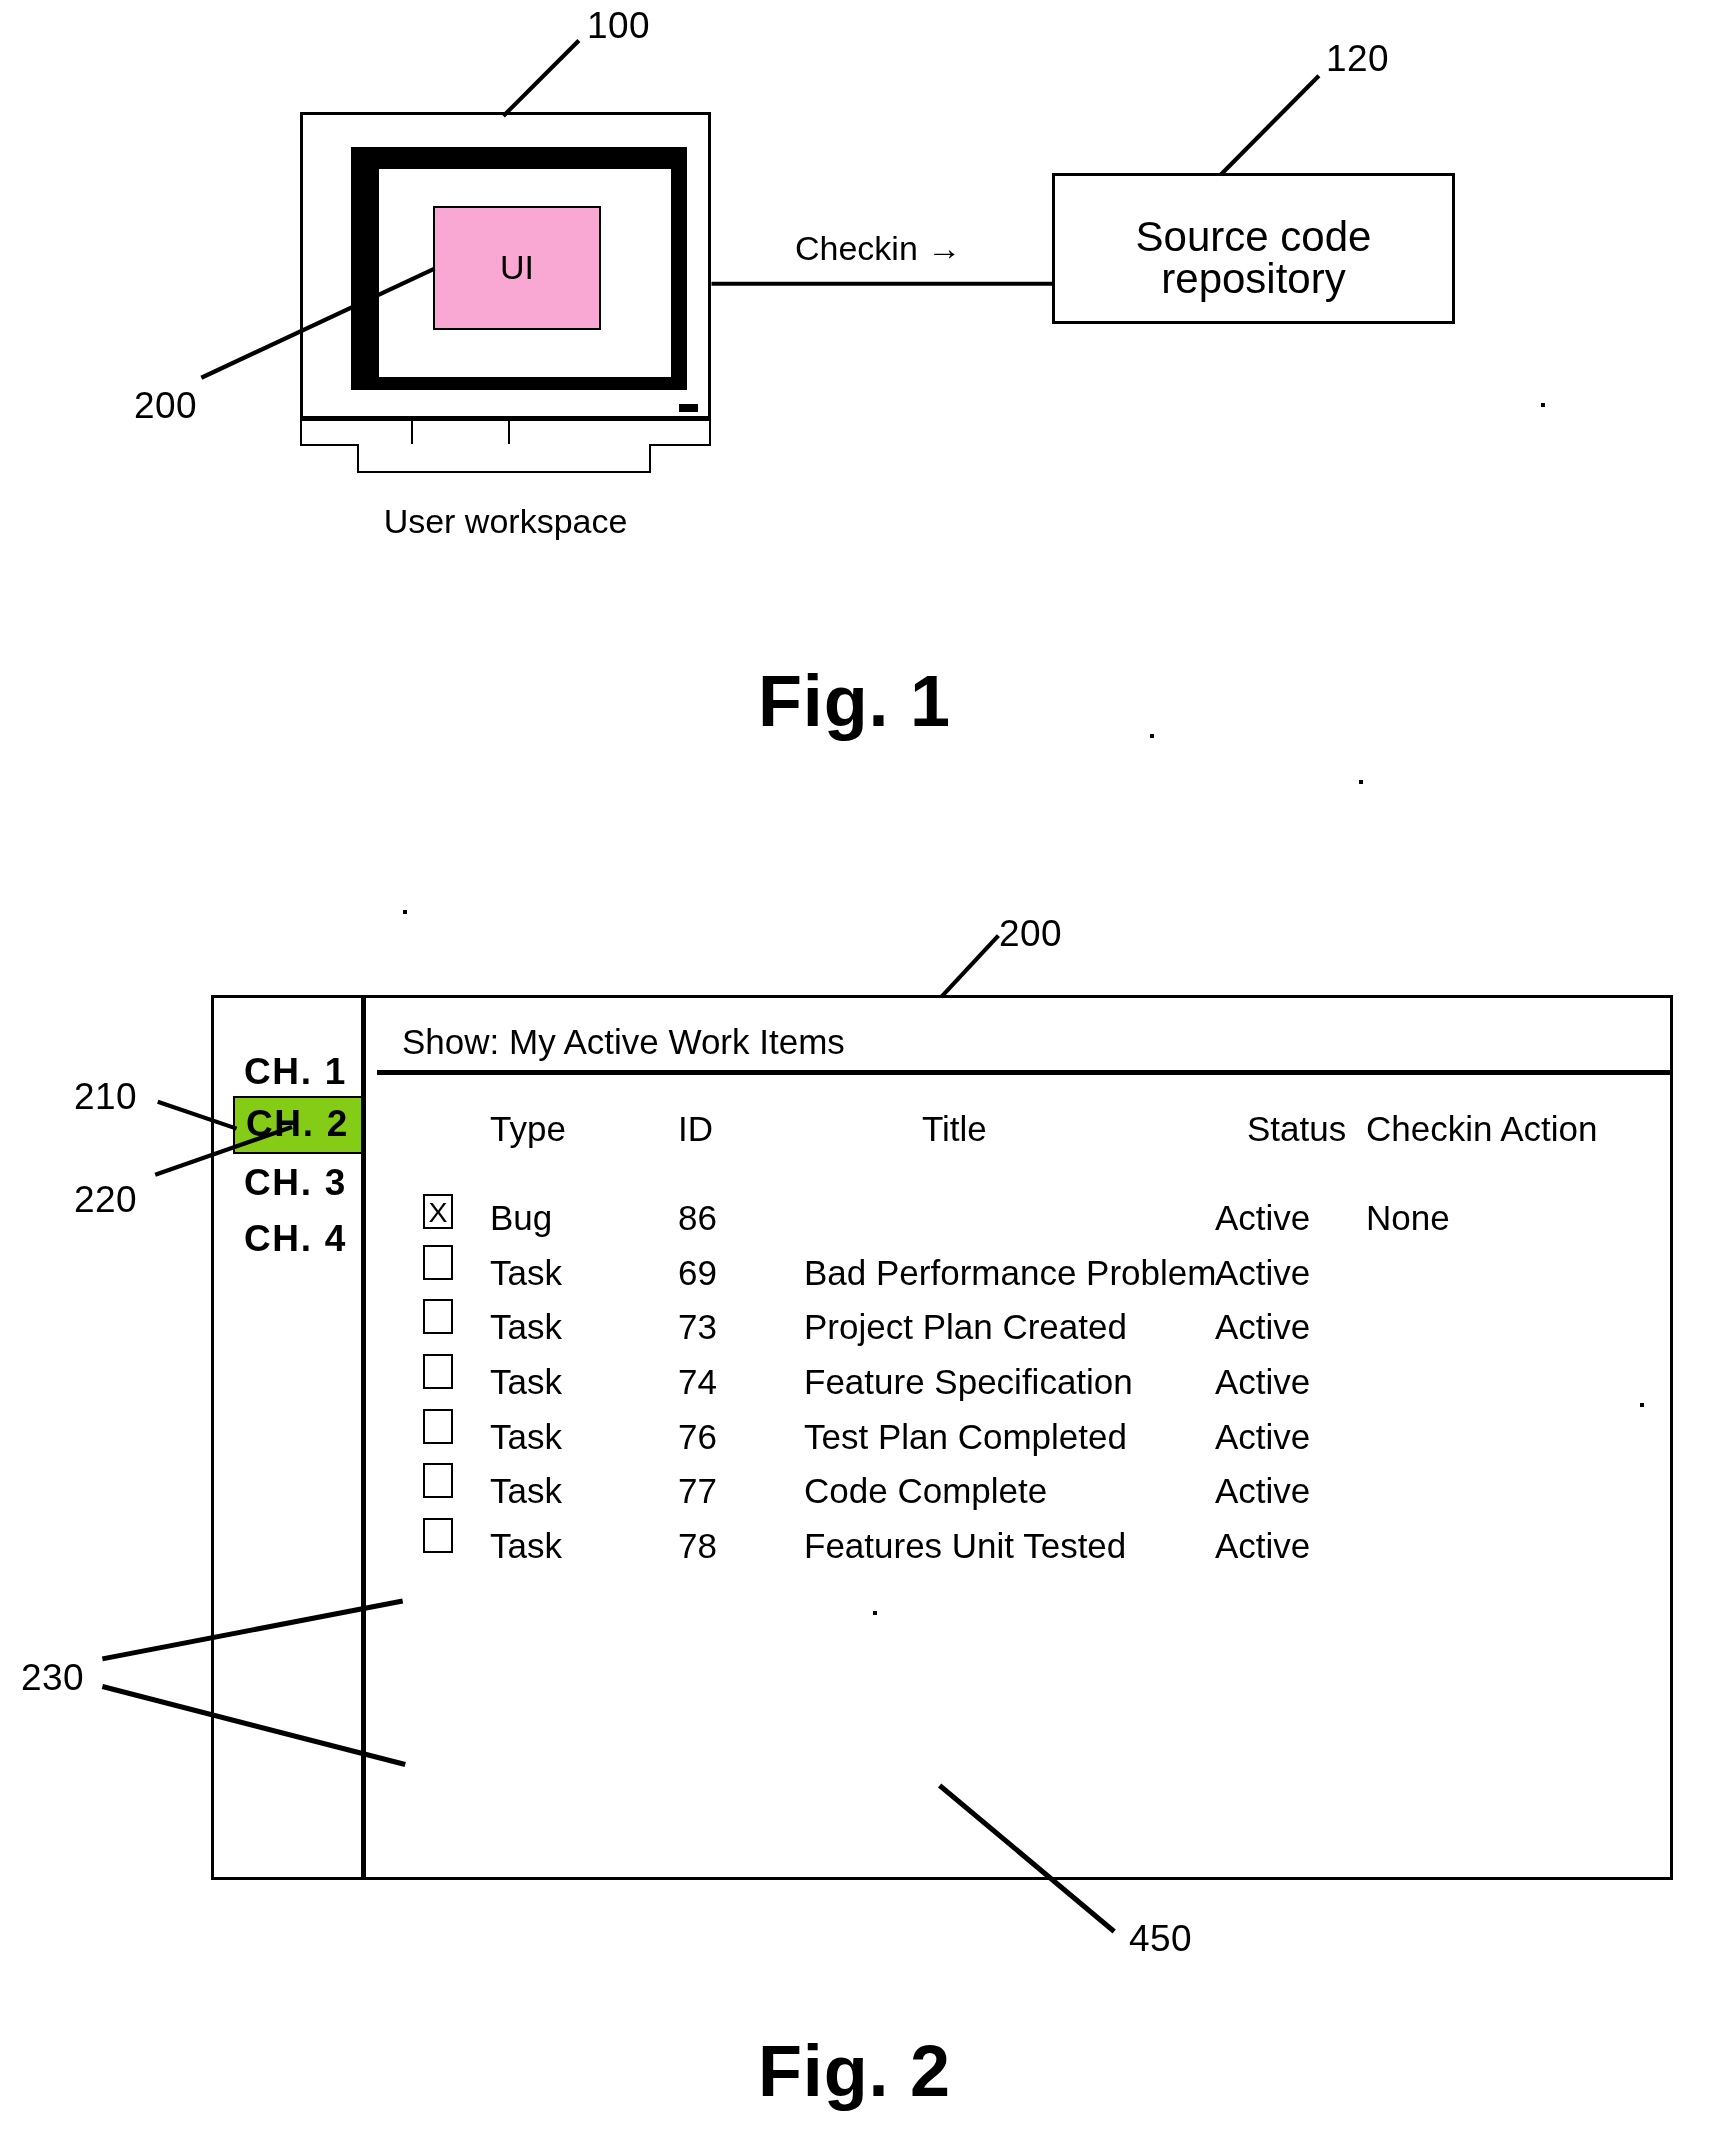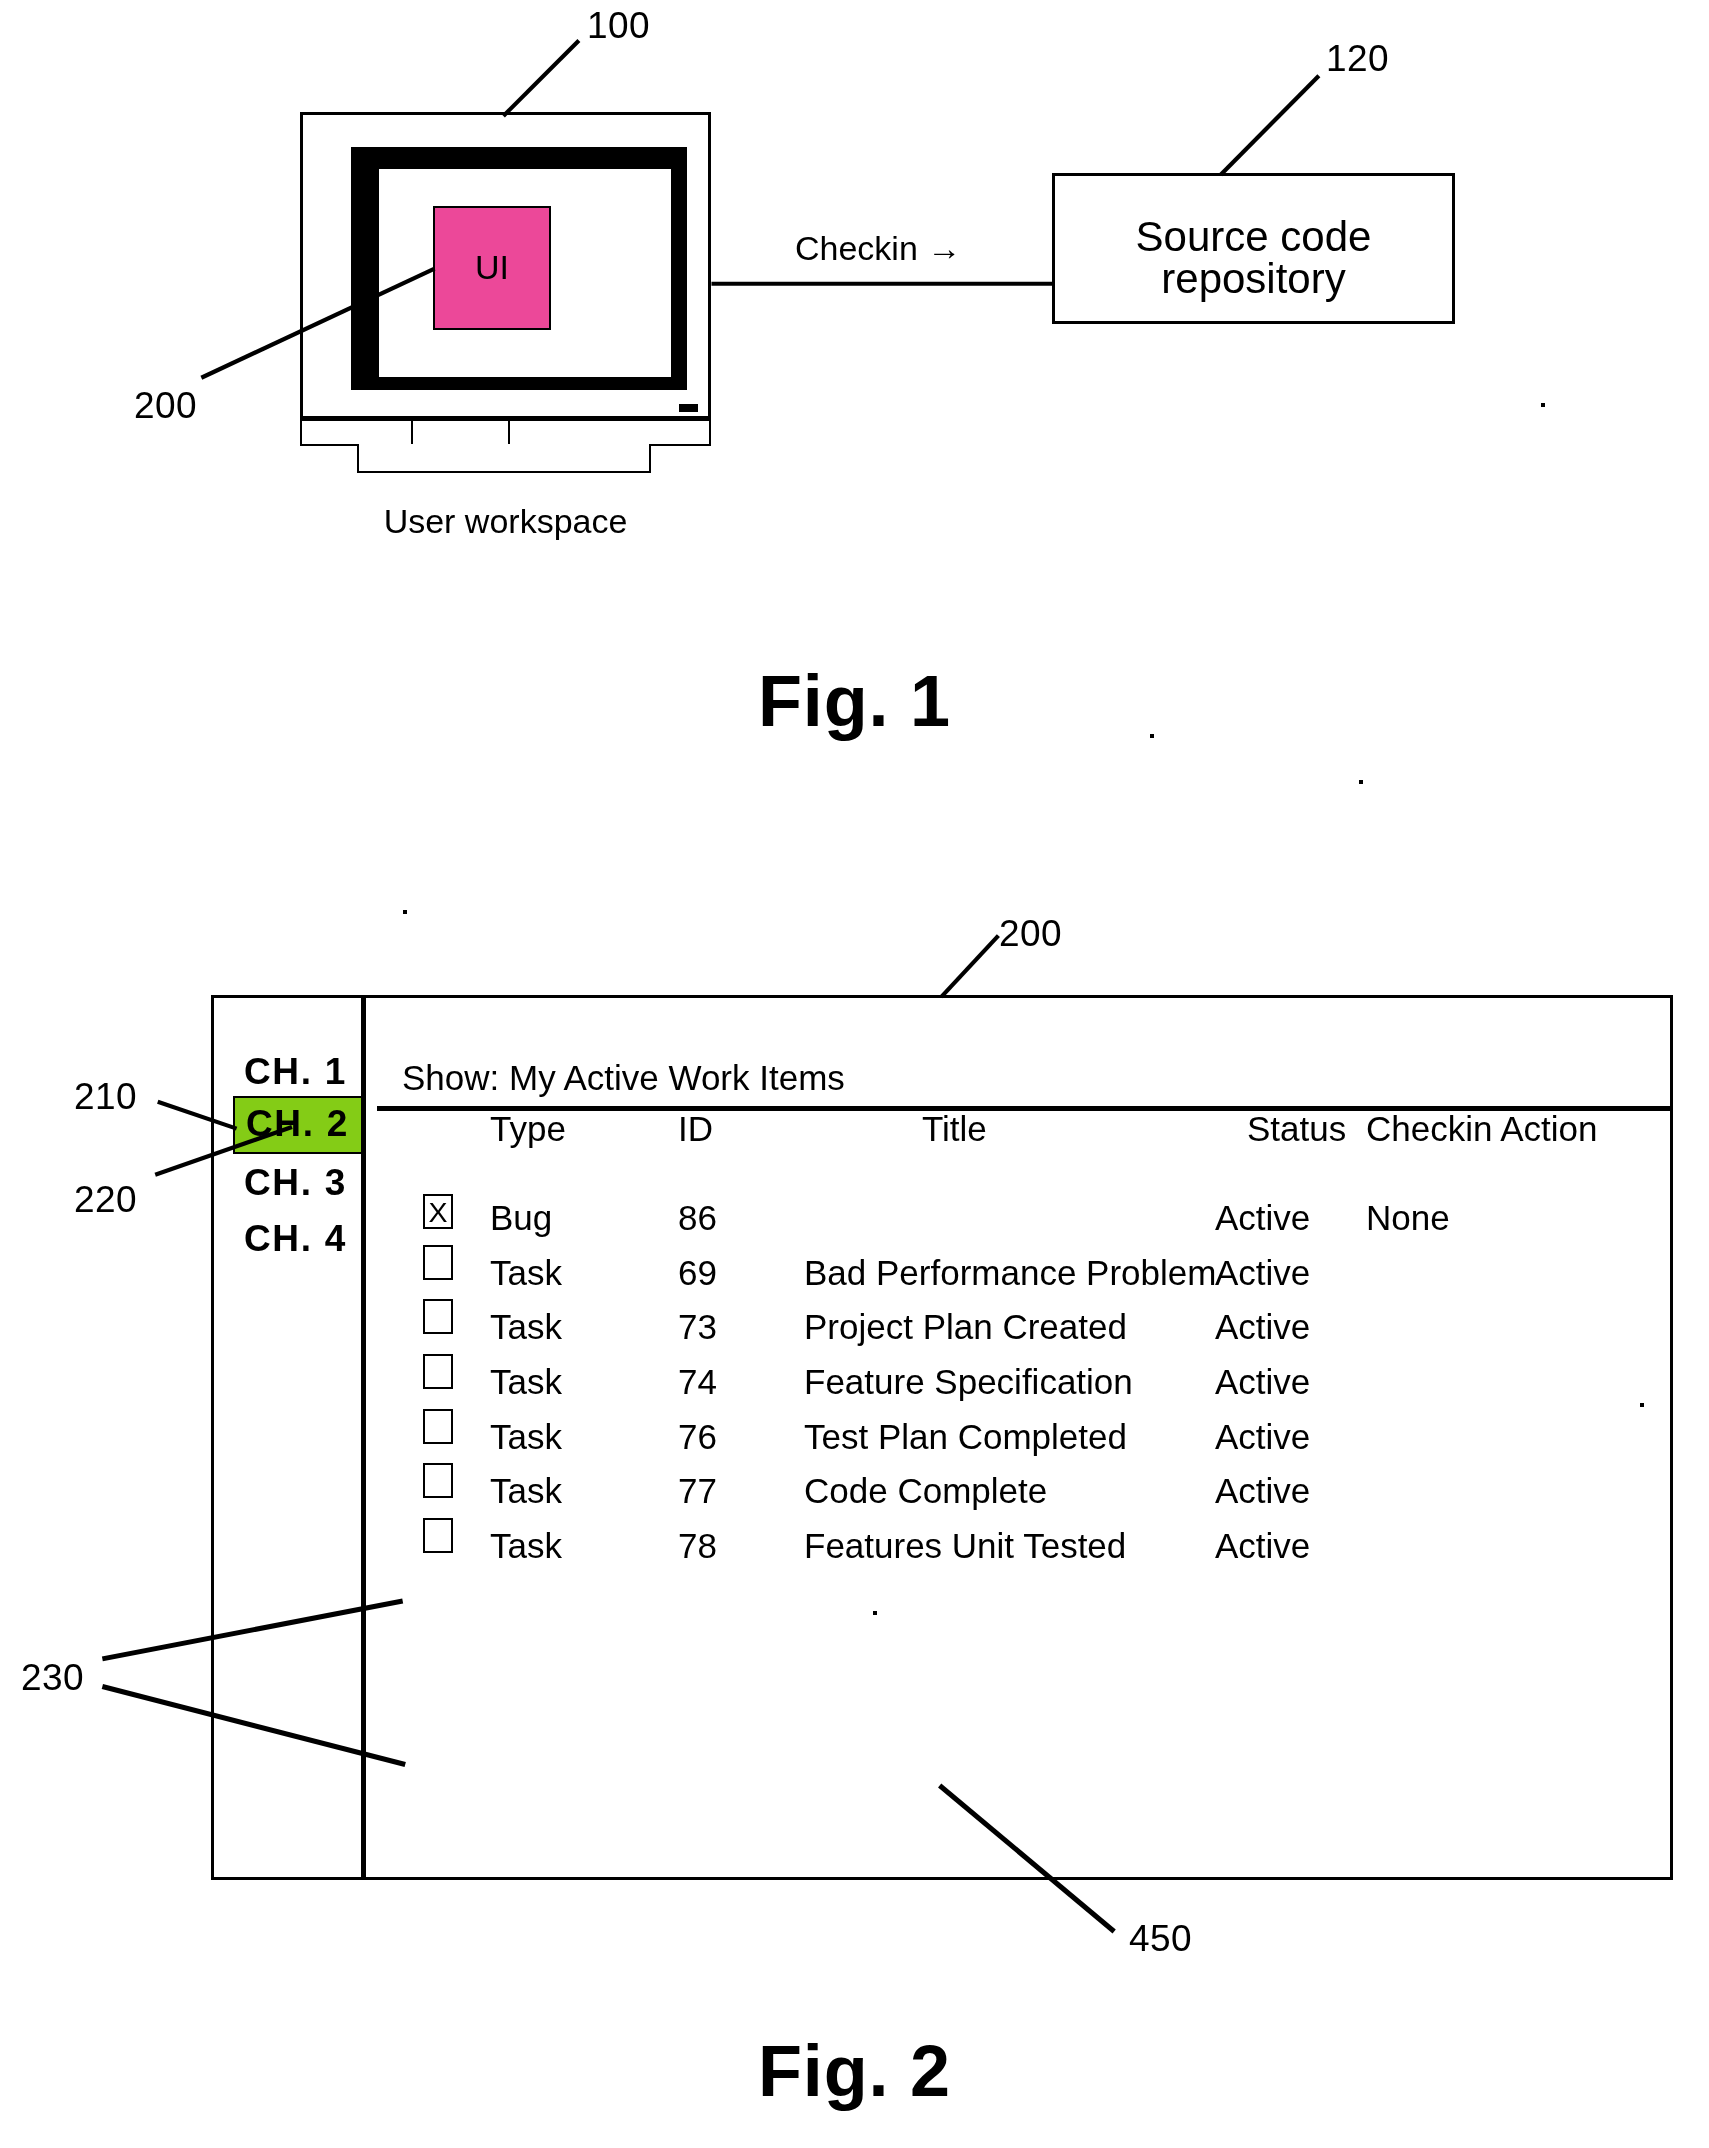--- a/index.html
+++ b/index.html
@@ -83,25 +83,25 @@
     left: 379px;
     top: 169px;
     width: 292px;
     height: 208px;
     background: #fff;
   }
   .ui-box {
     position: absolute;
     left: 433px;
     top: 206px;
-    width: 118px;
+    width: 168px;
     height: 124px;
     border: 2.5px solid #000;
     box-sizing: border-box;
-    background: #ec4899;
+    background: #f9a8d4;
   }
   .ui-box .ui-label {
     position: absolute;
     left: 0; right: 0;
     top: 42px;
     text-align: center;
   }
   .led {
     position: absolute;
     left: 679px;
@@ -224,21 +224,20 @@
     right: 0;
     bottom: 0;
   }
   .show-bar {
     position: absolute;
     left: 0; top: 0;
     width: 100%;
     height: 77px;
     box-sizing: border-box;
     border-bottom: 5px solid #000;
-    margin-top: 36px;
   }
   .show-bar .show-text {
     position: absolute;
     left: 25px;
     top: 23.5px;
     font-size: 35px;
   }
 
   
   .wi-table {

